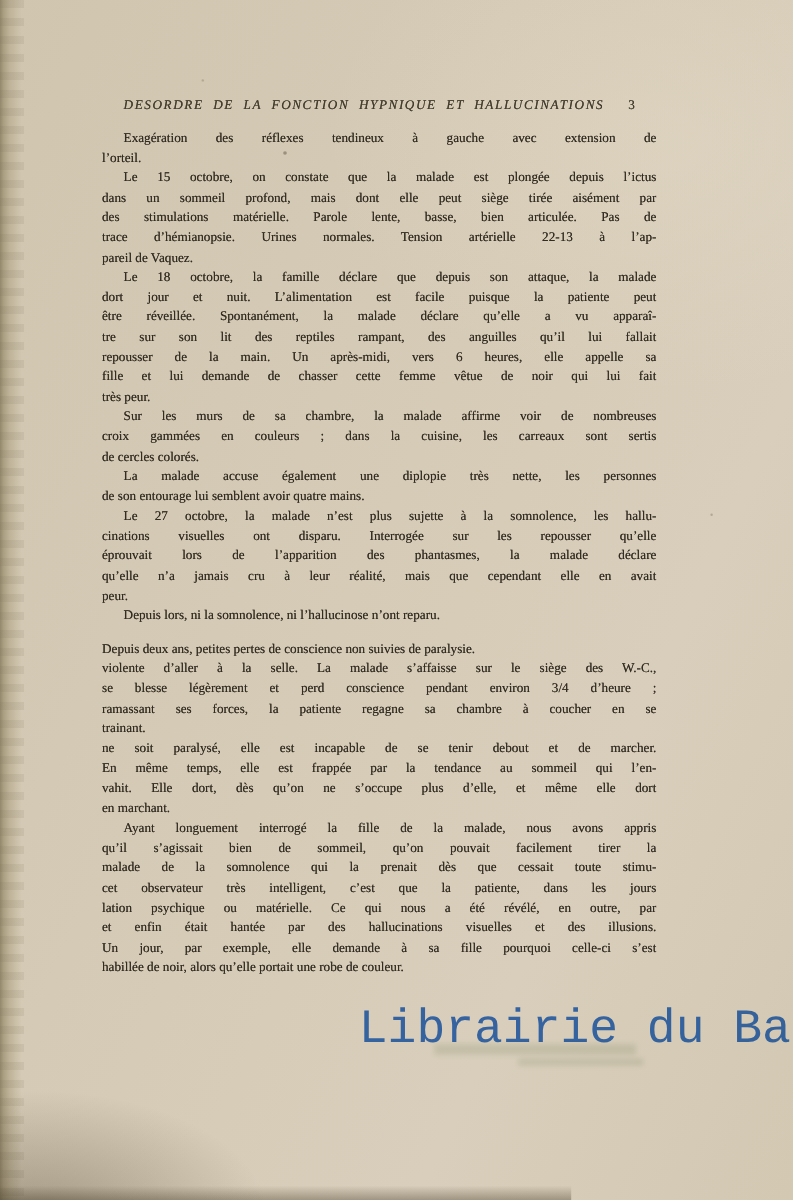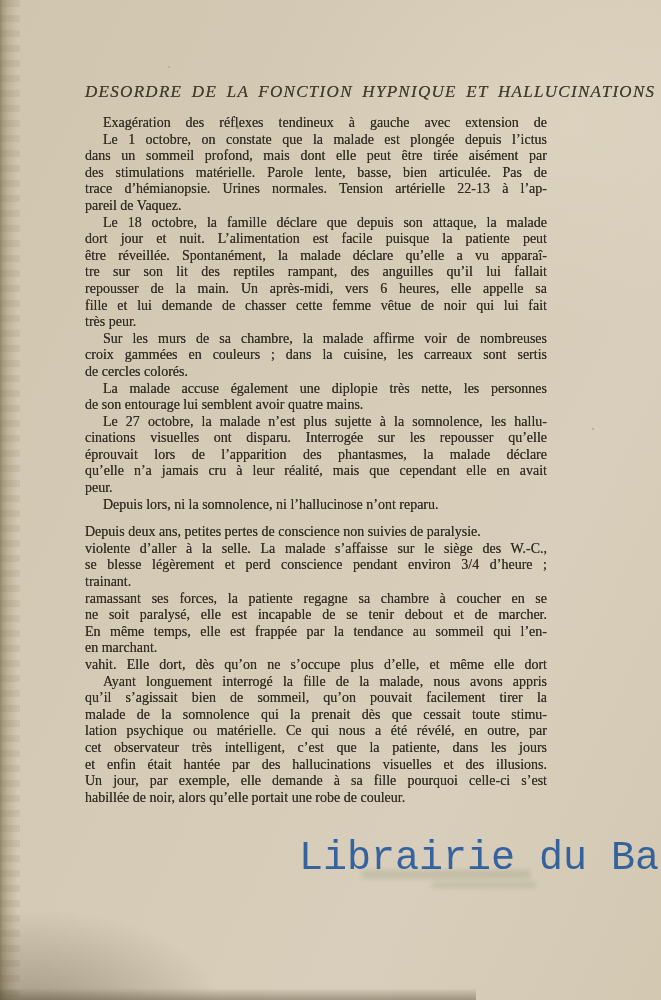--- a/index.html
+++ b/index.html
@@ -24,36 +24,36 @@
     background:linear-gradient(to top, rgba(75,64,44,.40), rgba(75,64,44,0));
   }
   .corner-shade{
     position:absolute;left:-60px;bottom:-40px;width:300px;height:140px;
     background:radial-gradient(ellipse at 30% 80%, rgba(70,60,40,.35), rgba(70,60,40,0) 65%);
   }
   
   .header{
     margin:82px 85px 0 85px;
     width:462px;
-    display:flex;align-items:baseline;
+    display:flex;justify-content:center;align-items:baseline;
     color:#443d2e;
-    font-size:17px;
+    font-size:11px;
     font-style:italic;
     letter-spacing:1.3px;
     word-spacing:4px;
     white-space:nowrap;
     text-shadow:0 0 .5px rgba(55,48,35,.8);
   }
   .header-page-num{font-style:normal;margin-left:20px;letter-spacing:0;}
   
   .body{
     margin:13px 85px 0 85px;
     width:462px;
     color:#322c22;
-    font-size:14px;
+    font-size:11px;
     line-height:16.6px;
     text-shadow:0 0 .5px rgba(45,38,28,.75);
   }
   .para{margin:0;}
   .para.section-break{margin-top:11px;}
   .line{
     text-align:justify;
     text-align-last:justify;
     -moz-text-align-last:justify;
     height:16.6px;
@@ -95,24 +95,25 @@
   <div class="spine-edge"></div>
 
   <div class="header">
     <span class="header-title">DESORDRE DE LA FONCTION HYPNIQUE ET HALLUCINATIONS</span>
     <span class="header-page-num">3</span>
   </div>
 
   <div class="body">
       <div class="para">
         <div class="line indent">Exagération des réflexes tendineux à gauche avec extension de</div>
+        <div class="line para-last">l’orteil.</div>
       </div>
       <div class="para">
-        <div class="line indent">Le 1 octobre, on constate que la malade est plongée depuis l’ictus</div>
-        <div class="line">dans un sommeil profond, mais dont elle peut être tirée aisément par</div>
+        <div class="line indent">Le 15 octobre, on constate que la malade est plongée depuis l’ictus</div>
+        <div class="line">dans un sommeil profond, mais dont elle peut siège tirée aisément par</div>
         <div class="line">des stimulations matérielle. Parole lente, basse, bien articulée. Pas de</div>
         <div class="line">trace d’hémianopsie. Urines normales. Tension artérielle 22-13 à l’ap-</div>
         <div class="line para-last">pareil de Vaquez.</div>
       </div>
       <div class="para">
         <div class="line indent">Le 18 octobre, la famille déclare que depuis son attaque, la malade</div>
         <div class="line">dort jour et nuit. L’alimentation est facile puisque la patiente peut</div>
         <div class="line">être réveillée. Spontanément, la malade déclare qu’elle a vu apparaî-</div>
         <div class="line">tre sur son lit des reptiles rampant, des anguilles qu’il lui fallait</div>
         <div class="line">repousser de la main. Un après-midi, vers 6 heures, elle appelle sa</div>
@@ -137,35 +138,35 @@
       </div>
       <div class="para">
         <div class="line indent para-last">Depuis lors, ni la somnolence, ni l’hallucinose n’ont reparu.</div>
       </div>
       <div class="para section-break">
         <div class="line para-last">Depuis deux ans, petites pertes de conscience non suivies de paralysie.</div>
       </div>
       <div class="para">
         <div class="line">violente d’aller à la selle. La malade s’affaisse sur le siège des W.-C.,</div>
         <div class="line">se blesse légèrement et perd conscience pendant environ 3/4 d’heure ;</div>
+        <div class="line">ramassant ses forces, la patiente regagne sa chambre à coucher en se</div>
         <div class="line para-last">trainant.</div>
-        <div class="line">ramassant ses forces, la patiente regagne sa chambre à coucher en se</div>
       </div>
       <div class="para">
         <div class="line">ne soit paralysé, elle est incapable de se tenir debout et de marcher.</div>
         <div class="line">En même temps, elle est frappée par la tendance au sommeil qui l’en-</div>
+        <div class="line">vahit. Elle dort, dès qu’on ne s’occupe plus d’elle, et même elle dort</div>
         <div class="line para-last">en marchant.</div>
-        <div class="line">vahit. Elle dort, dès qu’on ne s’occupe plus d’elle, et même elle dort</div>
       </div>
       <div class="para">
         <div class="line indent">Ayant longuement interrogé la fille de la malade, nous avons appris</div>
         <div class="line">qu’il s’agissait bien de sommeil, qu’on pouvait facilement tirer la</div>
         <div class="line">malade de la somnolence qui la prenait dès que cessait toute stimu-</div>
+        <div class="line">cet observateur très intelligent, c’est que la patiente, dans les jours</div>
         <div class="line">lation psychique ou matérielle. Ce qui nous a été révélé, en outre, par</div>
-        <div class="line">cet observateur très intelligent, c’est que la patiente, dans les jours</div>
         <div class="line">et enfin était hantée par des hallucinations visuelles et des illusions.</div>
         <div class="line">Un jour, par exemple, elle demande à sa fille pourquoi celle-ci s’est</div>
         <div class="line para-last">habillée de noir, alors qu’elle portait une robe de couleur.</div>
       </div>
     </div>
 
   <div class="showthrough st1"></div>
   <div class="showthrough st2"></div>
 
   <div class="watermark" style="color: rgb(46, 112, 216);">Librairie du Bassin</div>

